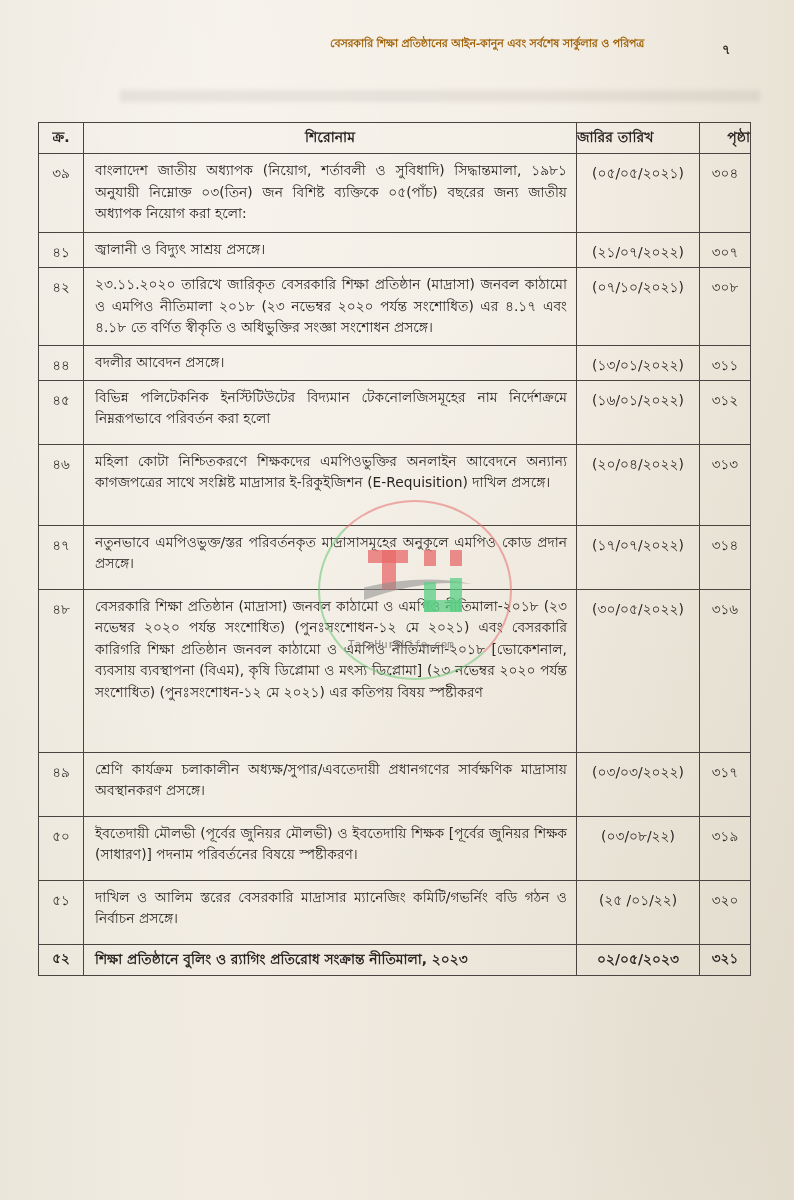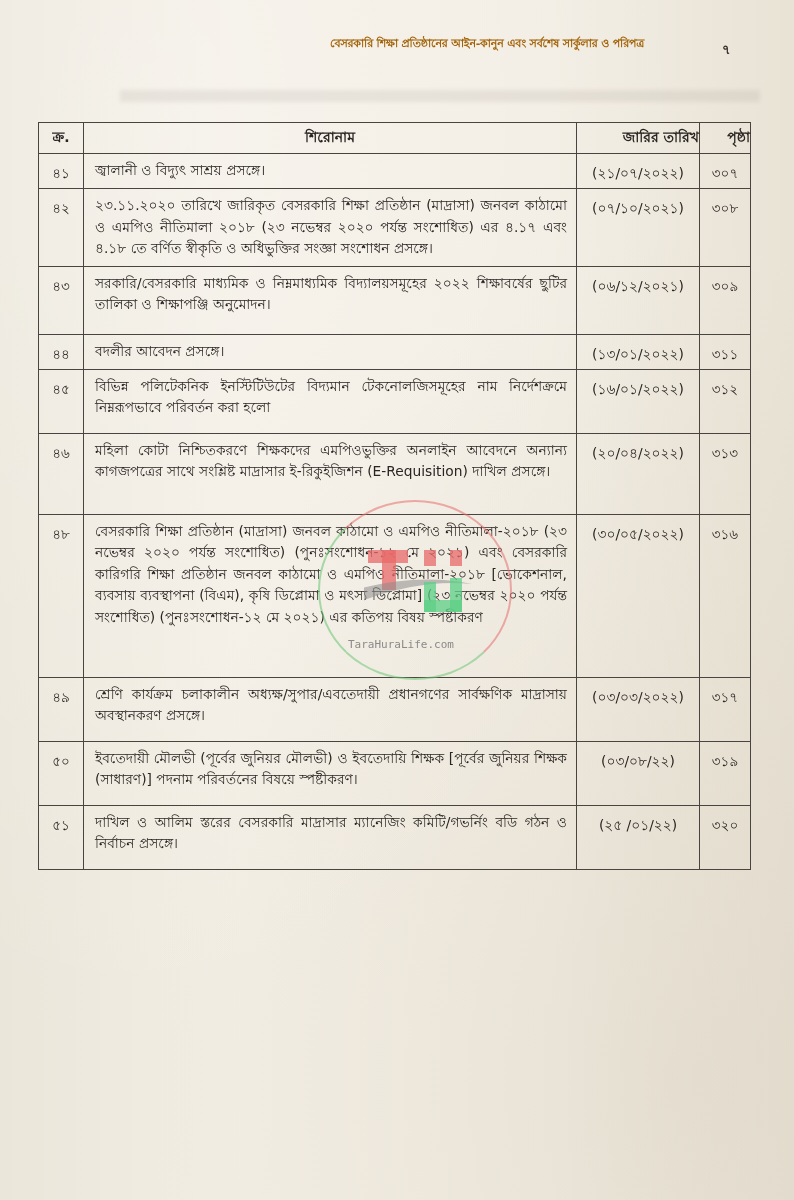--- a/index.html
+++ b/index.html
@@ -44,21 +44,21 @@
   col.c-title { width: 493px; }
   col.c-date { width: 123px; }
   col.c-page { width: 51px; }
   th {
     height: 30px; font-size: 14px; font-weight: bold; color: #2a2522;
     vertical-align: middle !important;
     border-radius: 12px;
   }
   th.h-num { text-align: center; }
   th.h-title { text-align: center; }
-  th.h-date { text-align: right; margin-top: 8px; }
+  th.h-date { text-align: left; margin-top: 8px; }
   th.h-page { text-align: right; }
   td.num {
     text-align: center; font-size: 13.5px; padding-top: 9px !important;
   }
   td.title {
     font-size: 13.8px; line-height: 21.5px;
     padding: 6px 9px 6px 11px !important;
     text-align: justify;
   }
   td.date {
@@ -111,56 +111,62 @@
   </colgroup>
   <thead>
     <tr>
       <th class="h-num">ক্র.</th>
       <th class="h-title">শিরোনাম</th>
       <th class="h-date">জারির তারিখ</th>
       <th class="h-page">পৃষ্ঠা</th>
     </tr>
   </thead>
   <tbody>
+    <tr style="height:79px">
+      <td class="num">৩৯</td>
+      <td class="title">বাংলাদেশ জাতীয় অধ্যাপক (নিয়োগ, শর্তাবলী ও সুবিধাদি) সিদ্ধান্তমালা, ১৯৮১ অনুযায়ী নিম্নোক্ত ০৩(তিন) জন বিশিষ্ট ব্যক্তিকে ০৫(পাঁচ) বছরের জন্য জাতীয় অধ্যাপক নিয়োগ করা হলো:</td>
+      <td class="date">(০৫/০৫/২০২১)</td>
+      <td class="pg">৩০৪</td>
+    </tr>
     <tr style="height:35px">
       <td class="num">৪১</td>
       <td class="title">জ্বালানী ও বিদ্যুৎ সাশ্রয় প্রসঙ্গে।</td>
       <td class="date">(২১/০৭/২০২২)</td>
       <td class="pg">৩০৭</td>
     </tr>
     <tr style="height:76px">
       <td class="num">৪২</td>
       <td class="title">২৩.১১.২০২০ তারিখে জারিকৃত বেসরকারি শিক্ষা প্রতিষ্ঠান (মাদ্রাসা) জনবল কাঠামো ও এমপিও নীতিমালা ২০১৮ (২৩ নভেম্বর ২০২০ পর্যন্ত সংশোধিত) এর ৪.১৭ এবং ৪.১৮ তে বর্ণিত স্বীকৃতি ও অধিভুক্তির সংজ্ঞা সংশোধন প্রসঙ্গে।</td>
       <td class="date">(০৭/১০/২০২১)</td>
       <td class="pg">৩০৮</td>
     </tr>
-    <tr style="height:68px">
-      <td class="num">৪৩</td>
-      <td class="title">সরকারি/বেসরকারি মাধ্যমিক ও নিম্নমাধ্যমিক বিদ্যালয়সমূহের ২০২২ শিক্ষাবর্ষের ছুটির তালিকা ও শিক্ষাপঞ্জি অনুমোদন।</td>
-      <td class="date">(০৬/১২/২০২১)</td>
-      <td class="pg">৩০৯</td>
-    </tr>
     <tr style="height:35px">
       <td class="num">৪৪</td>
       <td class="title">বদলীর আবেদন প্রসঙ্গে।</td>
       <td class="date">(১৩/০১/২০২২)</td>
       <td class="pg">৩১১</td>
     </tr>
     <tr style="height:64px">
       <td class="num">৪৫</td>
       <td class="title">বিভিন্ন পলিটেকনিক ইনস্টিটিউটের বিদ্যমান টেকনোলজিসমূহের নাম নির্দেশক্রমে নিম্নরূপভাবে পরিবর্তন করা হলো</td>
       <td class="date">(১৬/০১/২০২২)</td>
       <td class="pg">৩১২</td>
     </tr>
     <tr style="height:81px">
       <td class="num">৪৬</td>
       <td class="title">মহিলা কোটা নিশ্চিতকরণে শিক্ষকদের এমপিওভুক্তির অনলাইন আবেদনে অন্যান্য কাগজপত্রের সাথে সংশ্লিষ্ট মাদ্রাসার ই-রিকুইজিশন (E-Requisition) দাখিল প্রসঙ্গে।</td>
       <td class="date">(২০/০৪/২০২২)</td>
       <td class="pg">৩১৩</td>
     </tr>
+    <tr style="height:64px">
+      <td class="num">৪৭</td>
+      <td class="title">নতুনভাবে এমপিওভুক্ত/স্তর পরিবর্তনকৃত মাদ্রাসাসমূহের অনুকূলে এমপিও কোড প্রদান প্রসঙ্গে।</td>
+      <td class="date">(১৭/০৭/২০২২)</td>
+      <td class="pg">৩১৪</td>
+    </tr>
     <tr style="height:163px">
       <td class="num">৪৮</td>
       <td class="title">বেসরকারি শিক্ষা প্রতিষ্ঠান (মাদ্রাসা) জনবল কাঠামো ও এমপিও নীতিমালা-২০১৮ (২৩ নভেম্বর ২০২০ পর্যন্ত সংশোধিত) (পুনঃসংশোধন-১২ মে ২০২১) এবং বেসরকারি কারিগরি শিক্ষা প্রতিষ্ঠান জনবল কাঠামো ও এমপিও নীতিমালা-২০১৮ [ভোকেশনাল, ব্যবসায় ব্যবস্থাপনা (বিএম), কৃষি ডিপ্লোমা ও মৎস্য ডিপ্লোমা] (২৩ নভেম্বর ২০২০ পর্যন্ত সংশোধিত) (পুনঃসংশোধন-১২ মে ২০২১) এর কতিপয় বিষয় স্পষ্টীকরণ</td>
       <td class="date">(৩০/০৫/২০২২)</td>
       <td class="pg">৩১৬</td>
     </tr>
     <tr style="height:64px">
       <td class="num">৪৯</td>
       <td class="title">শ্রেণি কার্যক্রম চলাকালীন অধ্যক্ষ/সুপার/এবতেদায়ী প্রধানগণের সার্বক্ষণিক মাদ্রাসায় অবস্থানকরণ প্রসঙ্গে।</td>
       <td class="date">(০৩/০৩/২০২২)</td>
@@ -170,20 +176,26 @@
       <td class="num">৫০</td>
       <td class="title">ইবতেদায়ী মৌলভী (পূর্বের জুনিয়র মৌলভী) ও ইবতেদায়ি শিক্ষক [পূর্বের জুনিয়র শিক্ষক (সাধারণ)] পদনাম পরিবর্তনের বিষয়ে স্পষ্টীকরণ।</td>
       <td class="date">(০৩/০৮/২২)</td>
       <td class="pg">৩১৯</td>
     </tr>
     <tr style="height:64px">
       <td class="num">৫১</td>
       <td class="title">দাখিল ও আলিম স্তরের বেসরকারি মাদ্রাসার ম্যানেজিং কমিটি/গভর্নিং বডি গঠন ও নির্বাচন প্রসঙ্গে।</td>
       <td class="date">(২৫ /০১/২২)</td>
       <td class="pg">৩২০</td>
+    </tr>
+    <tr class="bold" style="height:26px">
+      <td class="num">৫২</td>
+      <td class="title">শিক্ষা প্রতিষ্ঠানে বুলিং ও র‍্যাগিং প্রতিরোধ সংক্রান্ত নীতিমালা, ২০২৩</td>
+      <td class="date">০২/০৫/২০২৩</td>
+      <td class="pg">৩২১</td>
     </tr>
   </tbody>
 </table>
 
 <div class="watermark">
   <div class="wm-ring"></div>
   <svg class="wm-logo" viewBox="0 0 110 70">
     <rect x="4" y="2" width="40" height="13" fill="#e86a6a" opacity="0.75"></rect>
     <rect x="18" y="2" width="14" height="40" fill="#e86a6a" opacity="0.75"></rect>
     <rect x="60" y="2" width="12" height="16" fill="#e86a6a" opacity="0.75"></rect>

